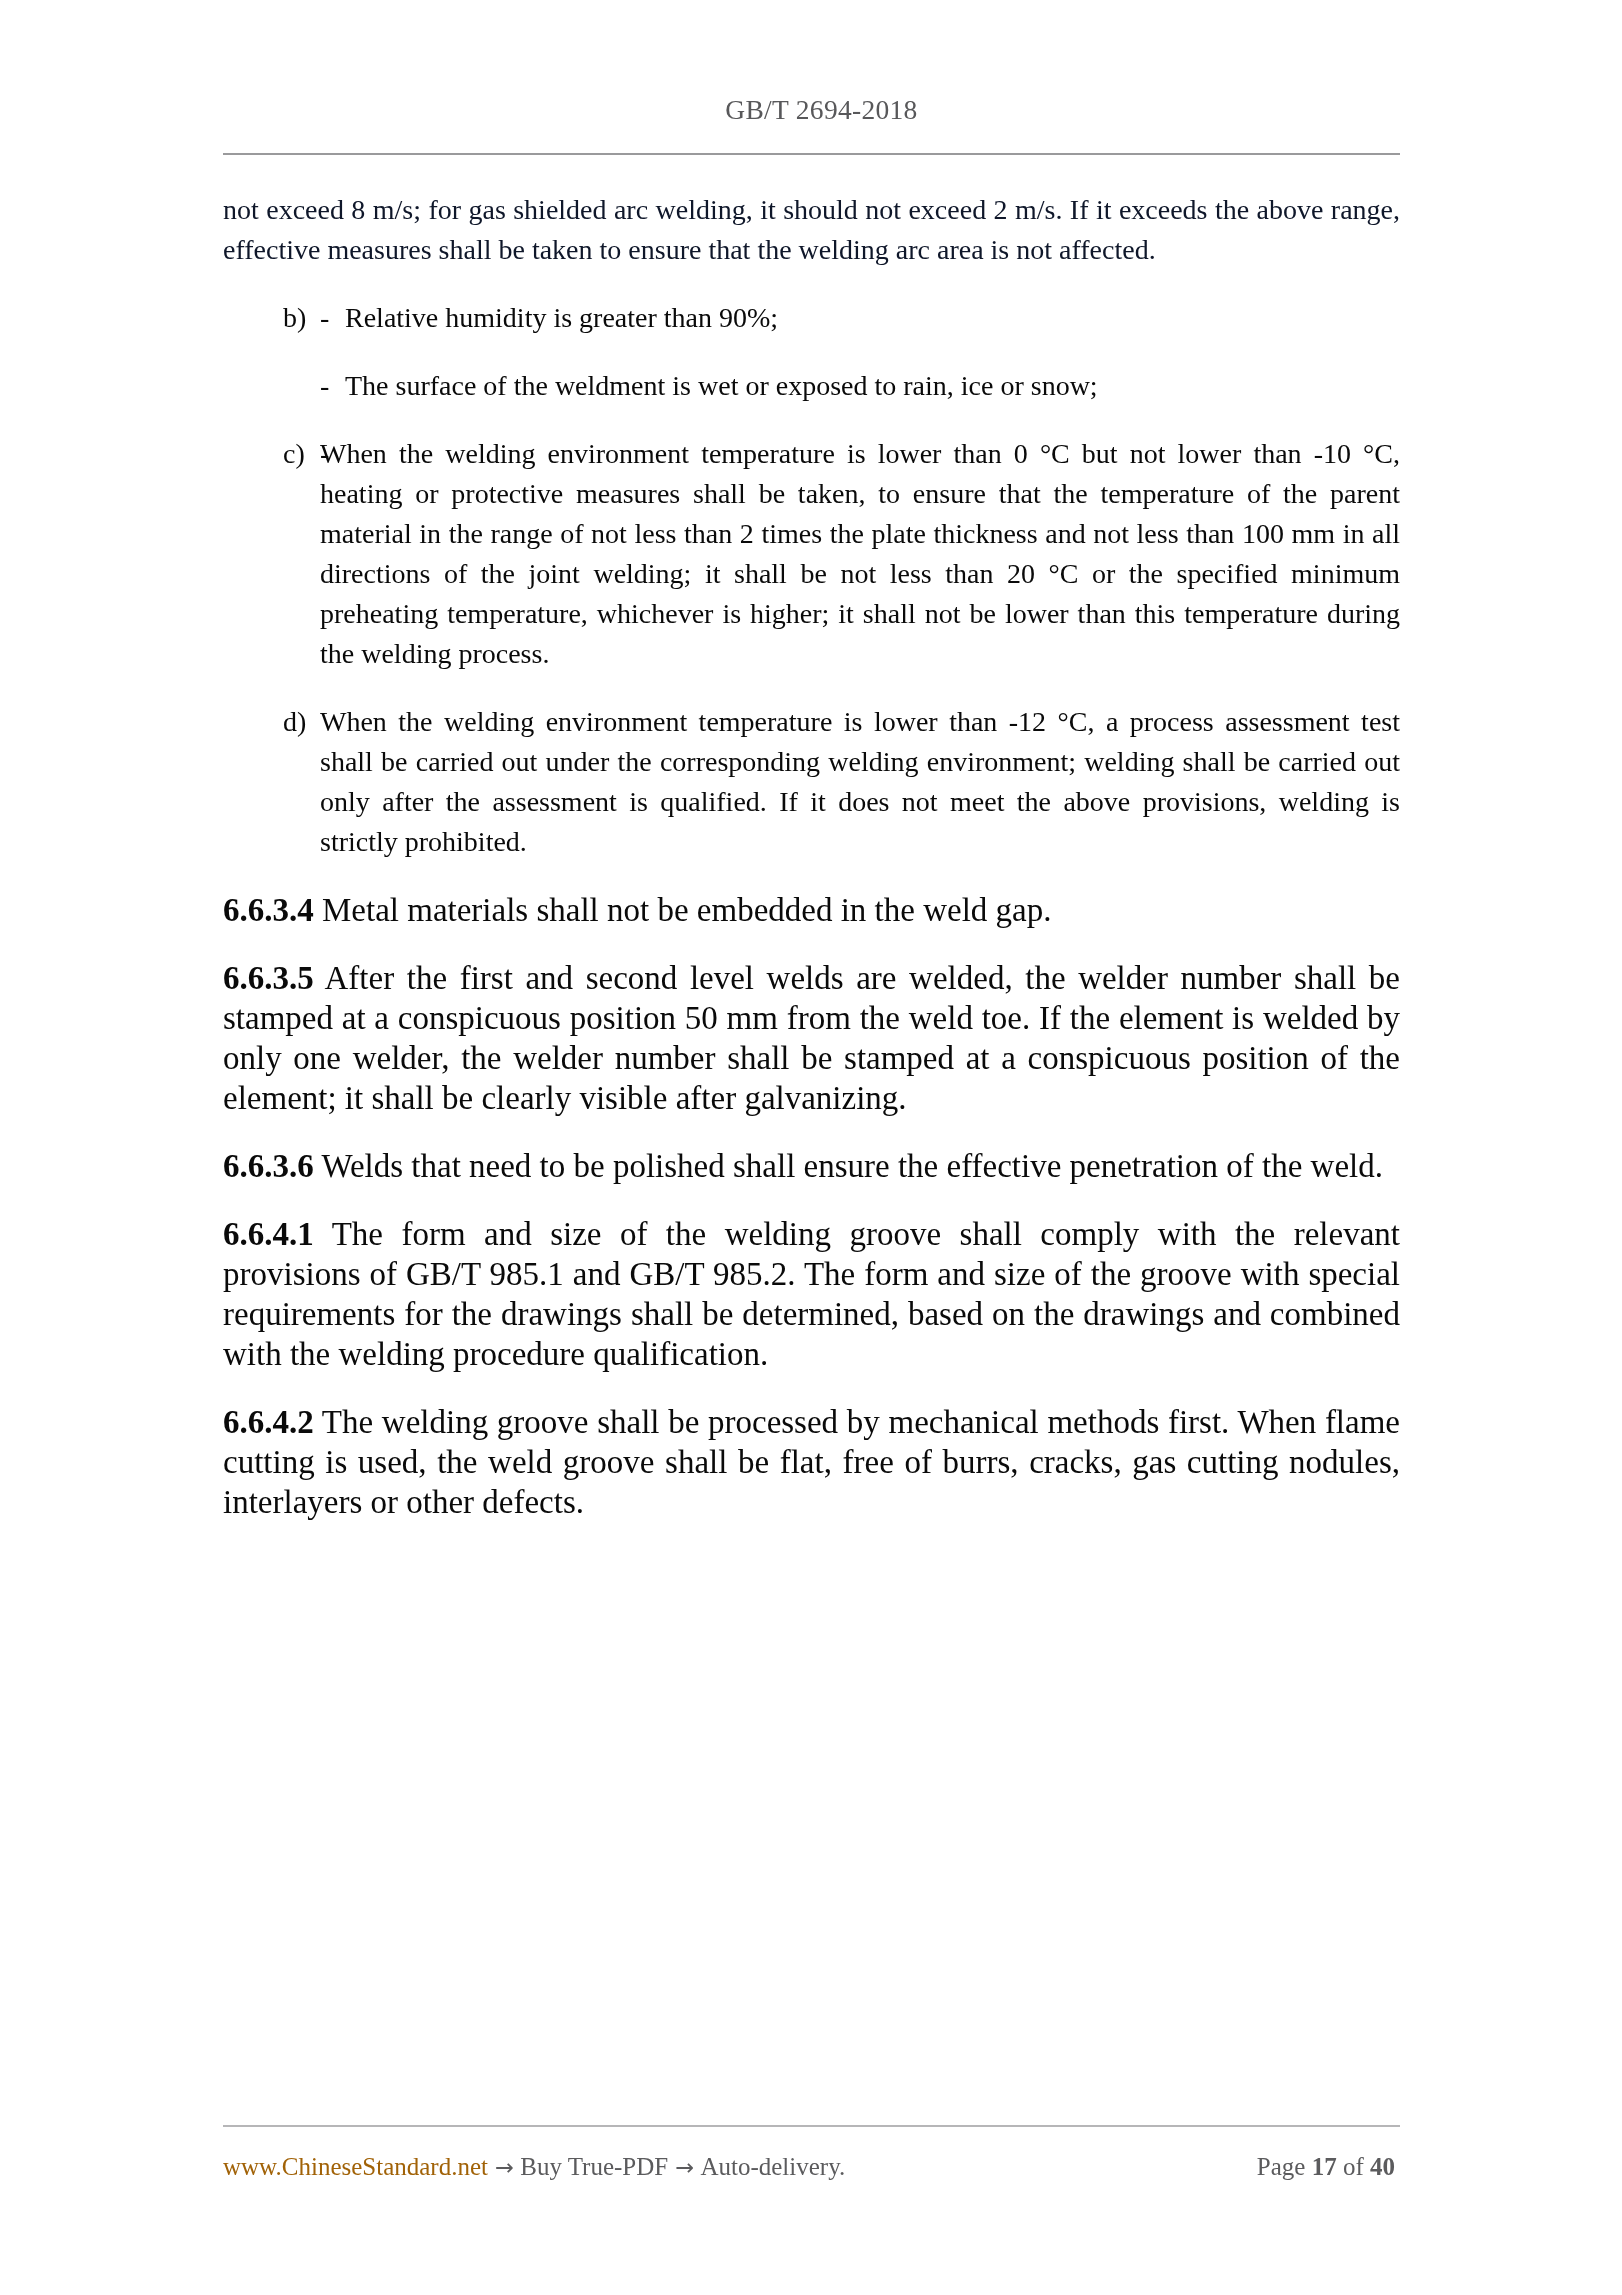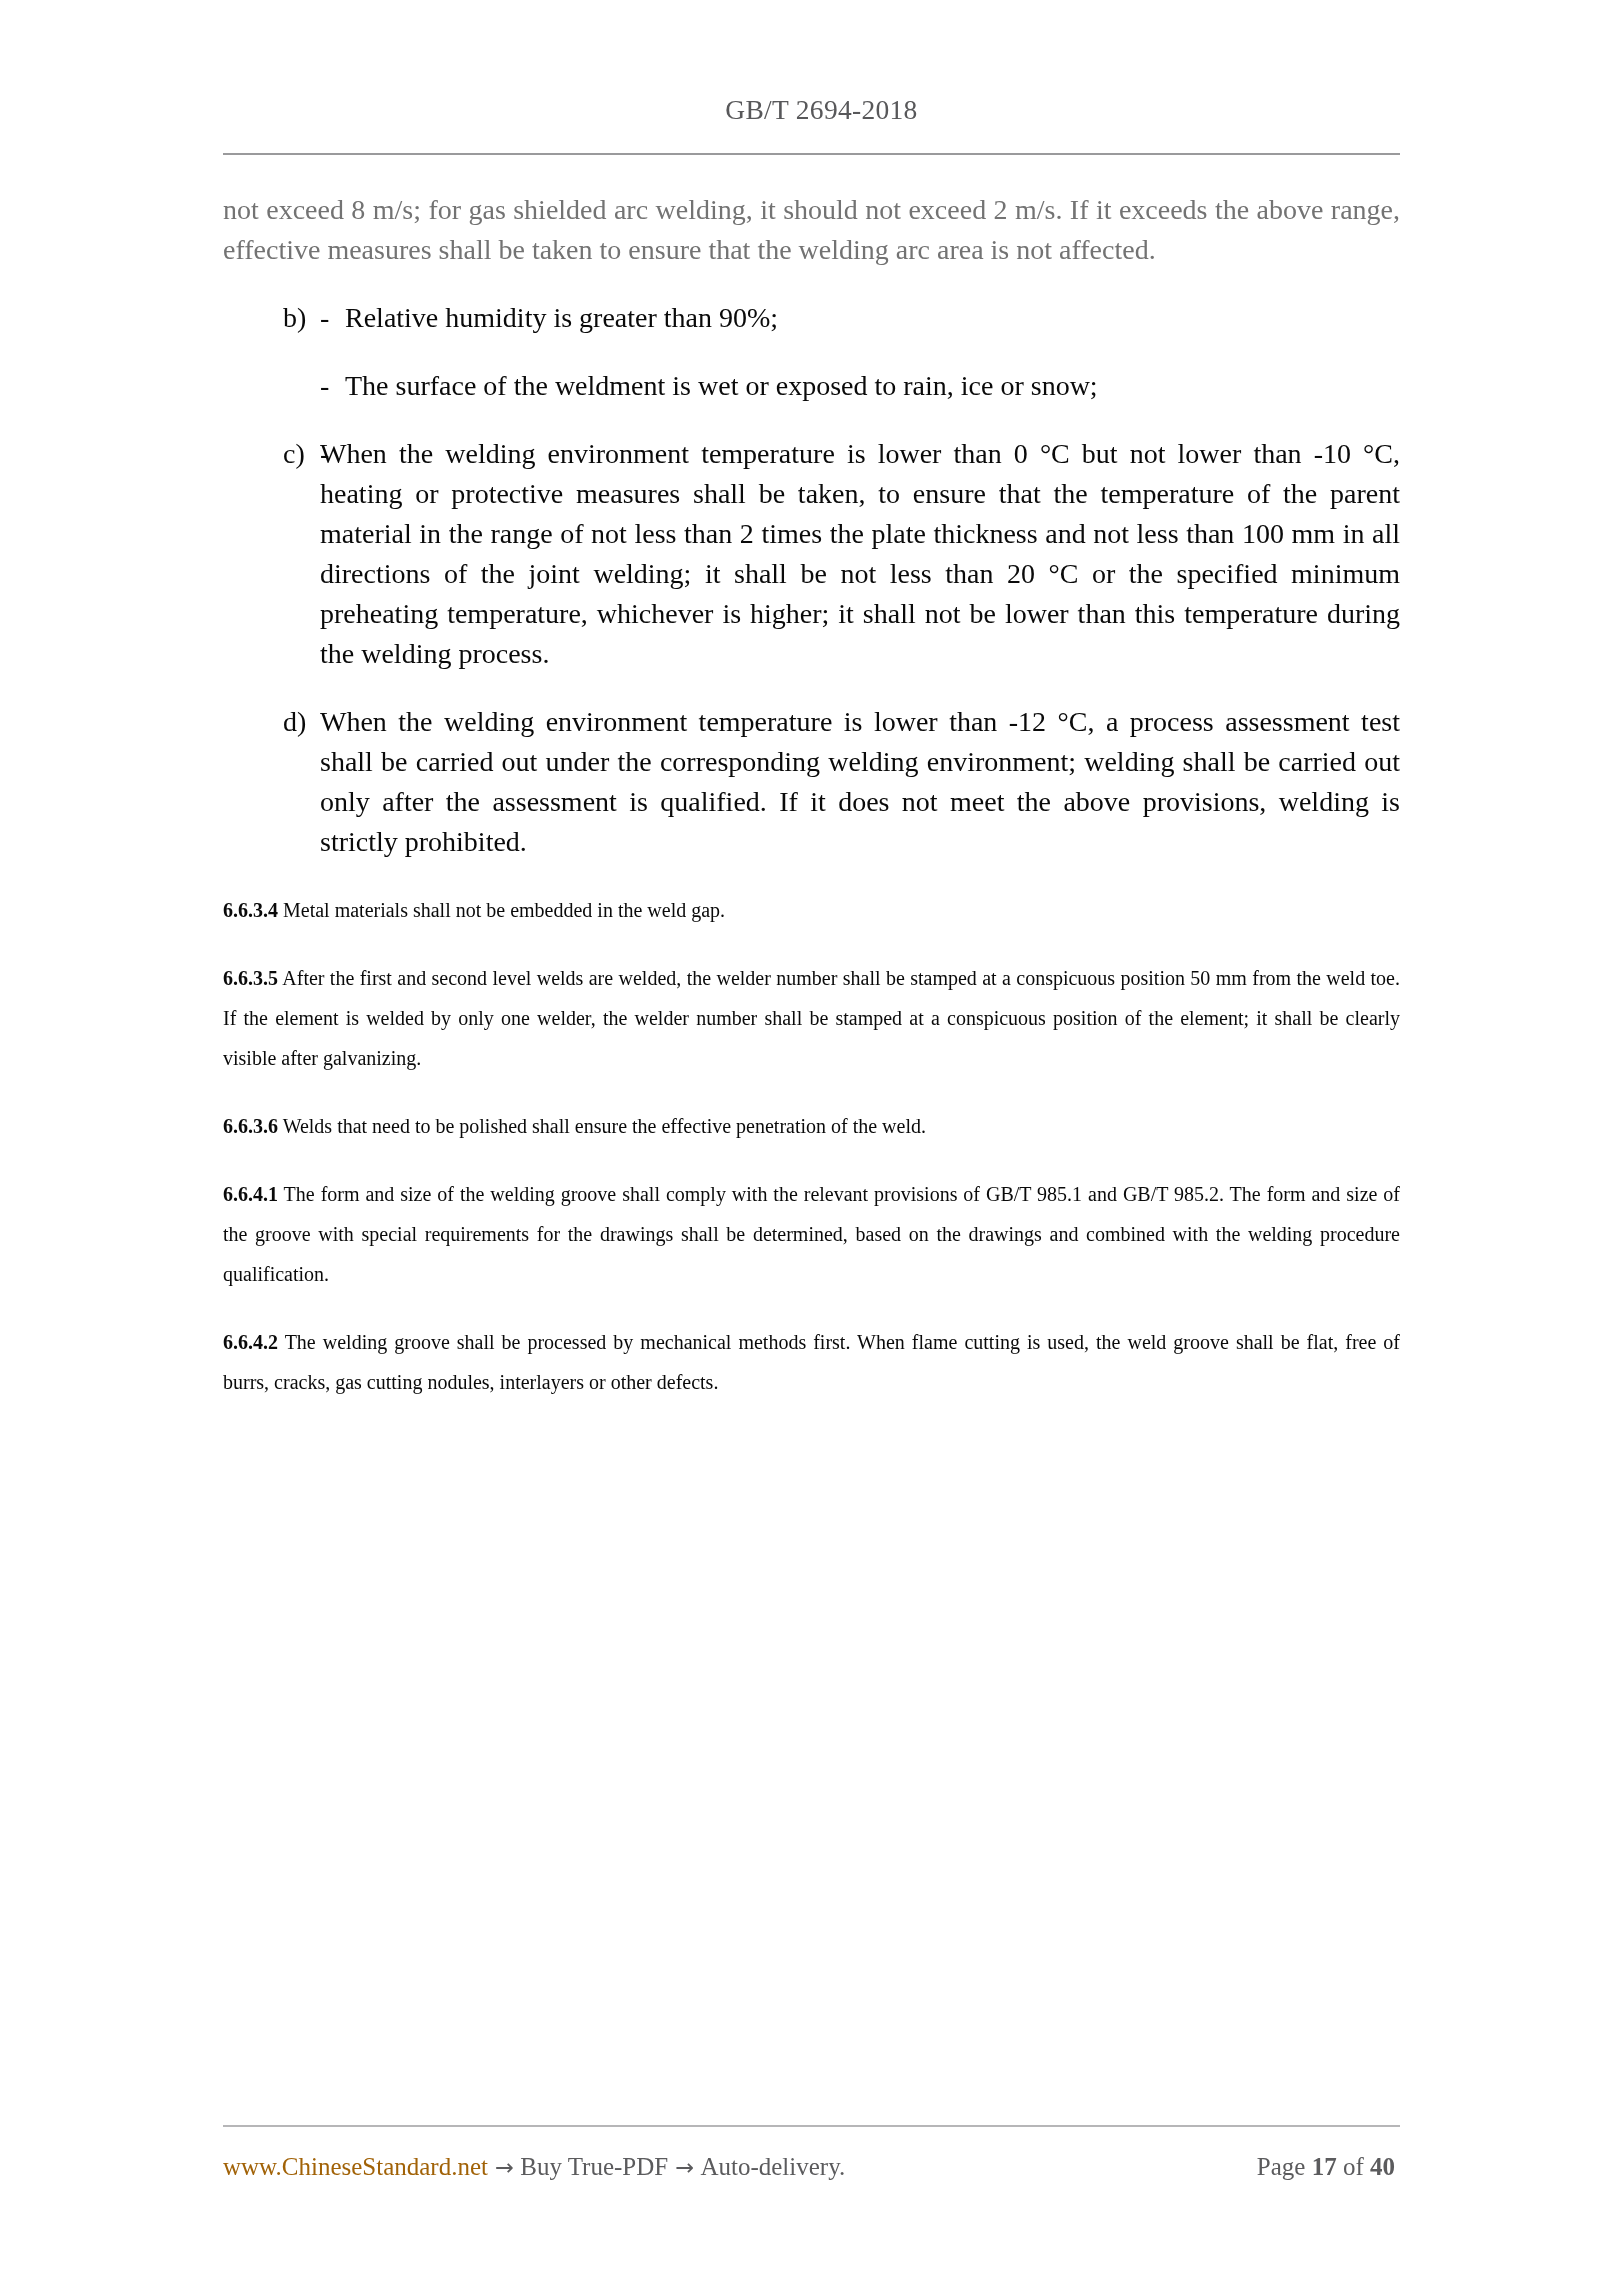--- a/index.html
+++ b/index.html
@@ -52,21 +52,21 @@
     top: 190px;
     width: 1177px;
   }
 
   .para {
     font-size: 28px;
     line-height: 40px;
     text-align: justify;
     text-justify: inter-word;
     margin: 0 0 28px 0;
-    color: #737373;
+    color: #0f172a;
   }
 
   
   .list-item {
     position: relative;
     margin: 0 0 28px 0;
     padding-left: 97px;
     font-size: 28px;
     line-height: 40px;
     text-align: justify;
@@ -96,21 +96,21 @@
   .dash-item .dash {
     position: absolute;
     left: 97px;
     top: 0;
     font-size: 28px;
     line-height: 40px;
   }
 
   
   .clause {
-    font-size: 20px;
+    font-size: 33px;
     line-height: 40px;
     text-align: justify;
     text-justify: inter-word;
     margin: 0 0 28px 0;
     color: #0a0a0a;
   }
   .clause .num {
     font-weight: bold;
   }
   .clause.heading {

